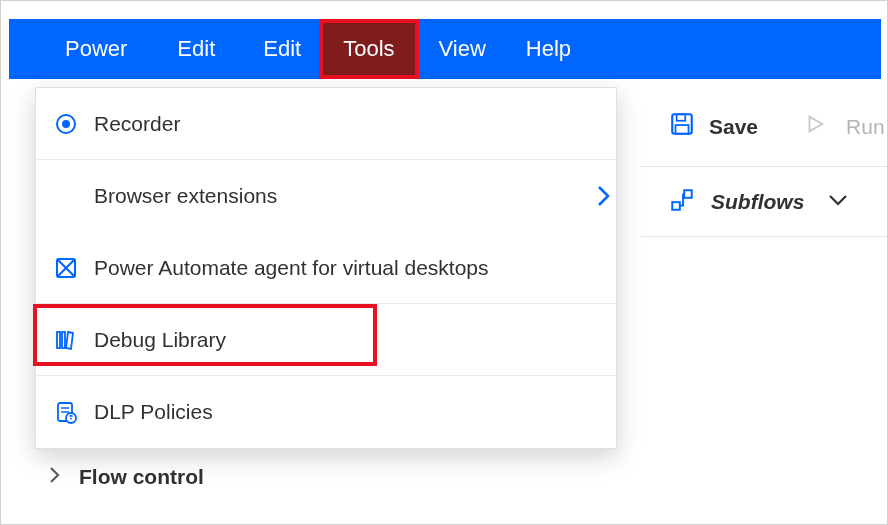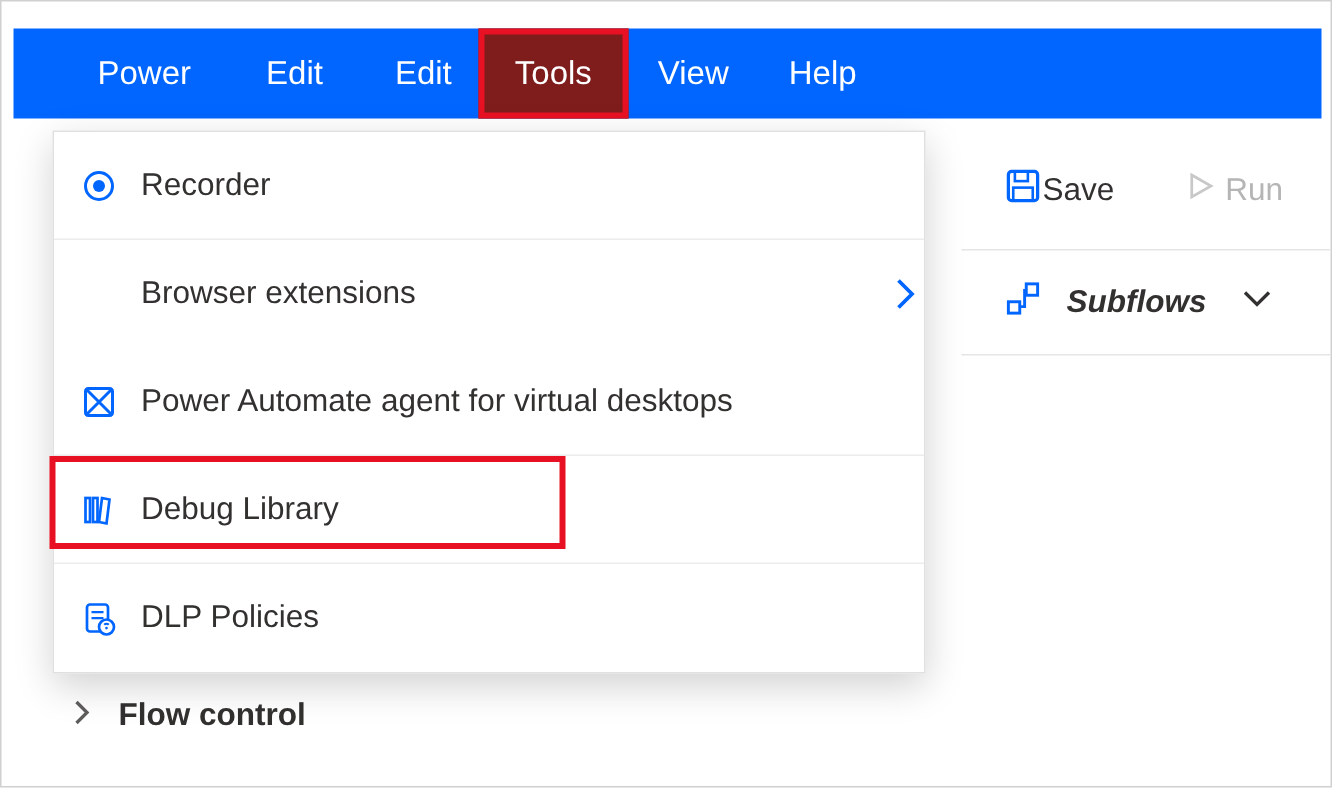--- a/index.html
+++ b/index.html
@@ -10,22 +10,22 @@
     .menu-item-tools { border: 4px solid #E81123; background: #7f1d1d; }
     .dropdown { position: absolute; left: 34px; top: 86px; width: 582px; background: #fff; box-shadow: 0 8px 24px rgba(0,0,0,0.18); border: 1px solid #e0e0e0; z-index: 5; }
     .dropdown-item { display: flex; align-items: center; height: 72px; padding-left: 18px; font-size: 21px; color: #323130; cursor: pointer; border-bottom: 1px solid #ececec; position: relative; }
     .dropdown-item:last-child { border-bottom: none; }
     .dropdown-item .icon-slot { width: 40px; display: flex; align-items: center; justify-content: flex-start; }
     .dropdown-item .label-slot { flex: 1; }
     .dropdown-item .chevron { width: 24px; display: flex; align-items: center; justify-content: center; }
     .highlight-assets { position: absolute; left: 32px; top: 303px; width: 344px; height: 62px; border: 4px solid #E81123; z-index: 10; pointer-events: none; }
     .right-panel { position: absolute; right: 0; top: 86px; width: 246px; }
     .toolbar-row { display: flex; align-items: center; height: 80px; border-bottom: 1px solid #e5e5e5; padding-left: 28px; gap: 16px; }
-    .save-btn { display: flex; align-items: center; font-size: 21px; color: #323130; cursor: pointer; }
-    .run-btn { display: flex; align-items: center; gap: 6px; font-size: 21px; color: #b5b5b5; margin-left: 30px; }
+    .save-btn { display: flex; align-items: center; gap: 14px; font-size: 21px; color: #323130; cursor: pointer; font-weight: bold; }
+    .run-btn { display: flex; align-items: center; gap: 20px; font-size: 21px; color: #b5b5b5; margin-left: 30px; }
     .subflows-row { display: flex; align-items: center; height: 70px; border-bottom: 1px solid #e5e5e5; padding-left: 28px; gap: 16px; font-style: italic; }
     .subflows-label { font-weight: 600; font-size: 21px; color: #323130; }
     .flow-control-row { position: absolute; left: 48px; top: 464px; display: flex; align-items: center; gap: 18px; }
     .flow-control-label { font-weight: 600; font-size: 21px; color: #323130; }
   </style>
 </head>
 <body>
 
 <div class="menubar">
   <div class="menu-item">Power</div>

